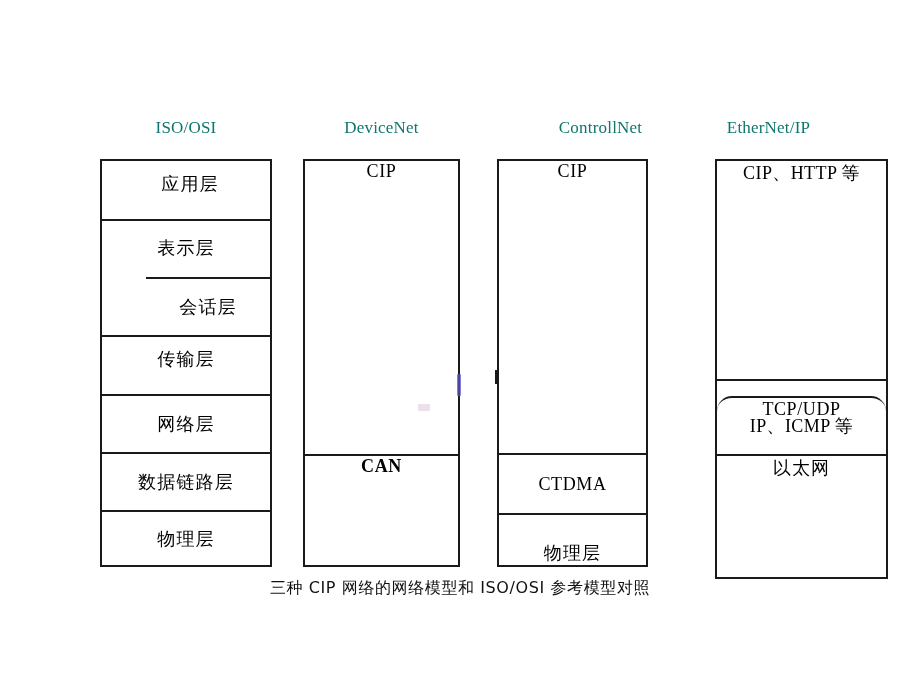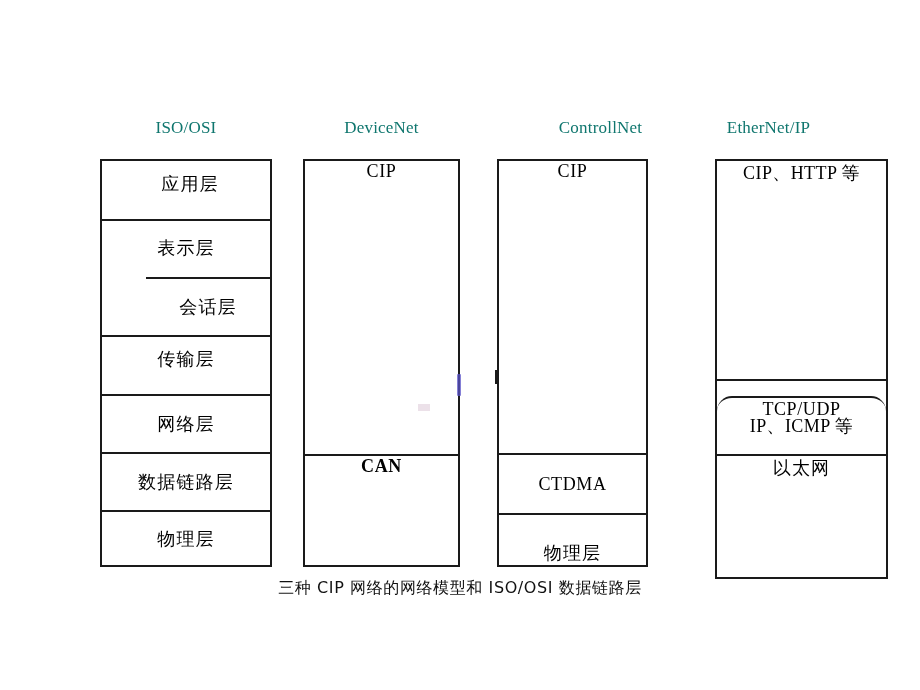--- a/index.html
+++ b/index.html
@@ -219,15 +219,15 @@
 
     <div class="cell divided align-top" style="top:293px; height:111px;">
       <span class="cell-label lbl-cjk">以太网</span>
     </div>
   </div>
 
   <div class="artifact-notch"></div>
   <div class="artifact-blue"></div>
   <div class="artifact-faint"></div>
 
-  <div id="caption">三种 CIP 网络的网络模型和 ISO/OSI 数据链路层</div>
+  <div id="caption">三种 CIP 网络的网络模型和 ISO/OSI 参考模型对照</div>
 
 </div>
 
 </body></html>

